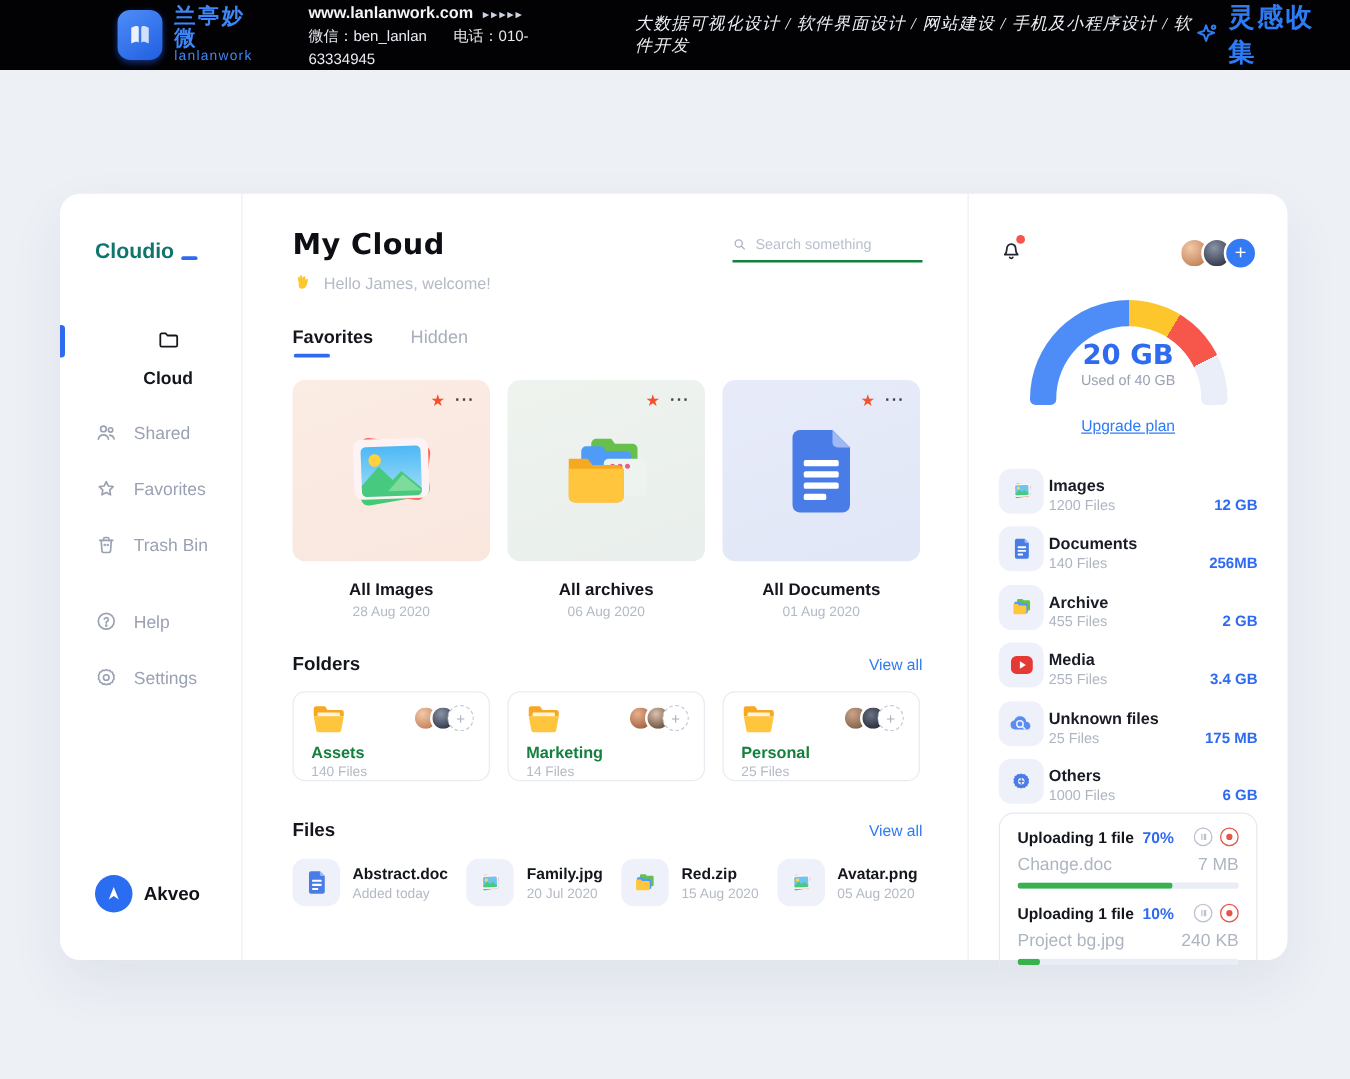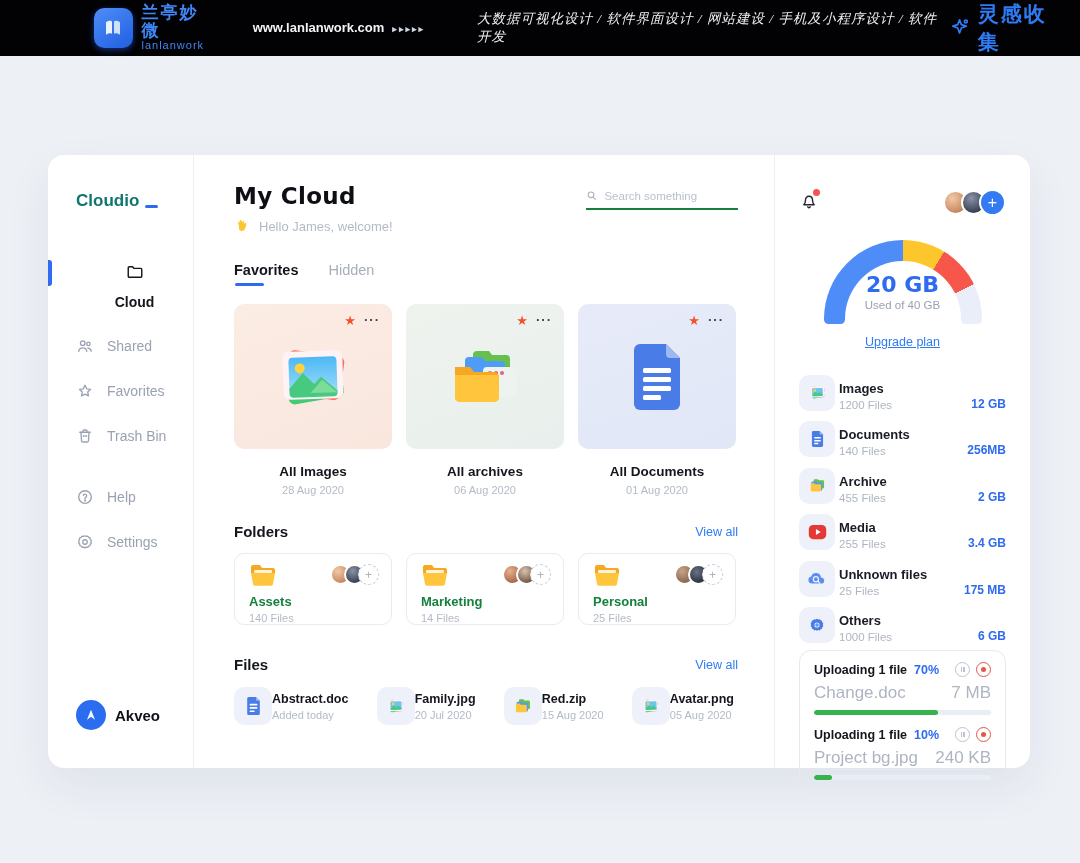--- a/index.html
+++ b/index.html
@@ -84,21 +84,21 @@
   .av.a3 { background:radial-gradient(circle at 35% 30%,#e8b08e,#a96b4a 70%,#5f3a25); }
   .av.a4 { background:radial-gradient(circle at 40% 30%,#d9c2b0,#7a5d49 70%,#3a2c21); }
   .av.a5 { background:radial-gradient(circle at 35% 30%,#caa389,#8a6a52 70%,#4a372a); }
   .av.a6 { background:radial-gradient(circle at 40% 35%,#6a7284,#2e3440 70%,#1a1d24); }
   .av-add { width:21px; height:21px; border-radius:50%; border:1.3px dashed #c4cad6; color:#aab0bd; font-size:12px;
             display:flex; align-items:center; justify-content:center; background:#fff; cursor:pointer; }
   .folder-name { margin-top:7px; font-size:13px; font-weight:bold; color:#15803d; }
   .folder-count { margin-top:3px; font-size:11px; color:#b3bac6; }
 
   .files-row { margin-top:14px; display:flex; justify-content:space-between; padding-right:4px; }
-  .file-item { display:flex; align-items:center; cursor:pointer; }
+  .file-item { display:flex; align-items:center; gap:10px; cursor:pointer; }
   .file-tile { width:38px; height:38px; border-radius:10px; background:#eef1f9; display:flex; align-items:center; justify-content:center; }
   .file-name { font-size:12.5px; font-weight:bold; color:#14161d; }
   .file-date { margin-top:3px; font-size:11px; color:#b3bac6; }
 
   
   .rightpanel { width:256px; border-left:1px solid #eef0f4; padding:34px 24px 0 24px; }
   .rp-top { display:flex; align-items:center; justify-content:space-between; }
   .bell-wrap { position:relative; cursor:pointer; }
   .bell-dot { position:absolute; right:-1px; top:-2px; width:7px; height:7px; border-radius:50%; background:#f5564b; }
   .rp-avs { display:flex; align-items:center; }
@@ -127,21 +127,21 @@
   .upload-card { margin-top:7px; border:1px solid #e7e9f0; border-radius:12px; padding:11px 14px 13px; }
   .up-head { display:flex; align-items:center; }
   .up-label { font-size:12.5px; font-weight:bold; color:#14161d; }
   .up-pct { margin-left:7px; font-size:12.5px; font-weight:bold; color:#2e6bf0; }
   .up-icons { margin-left:auto; display:flex; align-items:center; gap:6px; }
   .ic-pause { width:15px; height:15px; border-radius:50%; border:1.3px solid #bcc3cf; position:relative; cursor:pointer; }
   .ic-pause::before, .ic-pause::after { content:""; position:absolute; top:4px; width:1.4px; height:5px; background:#bcc3cf; }
   .ic-pause::before { left:4.5px; } .ic-pause::after { right:4.5px; }
   .ic-stop { width:15px; height:15px; border-radius:50%; border:1.4px solid #e65549; position:relative; cursor:pointer; }
   .ic-stop::before { content:""; position:absolute; left:3.6px; top:3.6px; width:5.3px; height:5.3px; border-radius:50%; background:#e65549; }
-  .up-sub { display:flex; justify-content:space-between; margin-top:6px; font-size:17px; color:#aeb5c2; }
+  .up-sub { display:flex; justify-content:space-between; margin-top:6px; font-size:14px; color:#aeb5c2; }
   .up-bar { margin-top:7px; height:5px; border-radius:3px; background:#e9edf5; overflow:hidden; }
   .up-fill { height:100%; border-radius:3px; background:#37b24d; }
   .up-entry + .up-entry { margin-top:12px; }
 </style>
 </head>
 <body>
 
 <div class="stage">
 
   <header class="banner">
@@ -151,20 +151,24 @@
         <path d="M19 6.2c-3.4-1.8-6-1.8-6 .2v12.2c0-1.7 2.6-1.7 6 .2z" fill="#cfe0fb"></path>
       </svg>
     </div>
     <div class="brand-txt">
       <div class="brand-cn">兰亭妙微</div>
       <div class="brand-en">lanlanwork</div>
     </div>
     <div class="contact">
       <div class="l1">
         <span>www.lanlanwork.com</span><span class="arrows">▸▸▸▸▸</span>
+      </div>
+      <div class="l2">
+        <span>微信：ben_lanlan</span>
+        <span>电话：010-63334945</span>
       </div>
     </div>
     <div class="services">大数据可视化设计 / 软件界面设计 / 网站建设 / 手机及小程序设计 / 软件开发</div>
     <div class="collect">
       <svg width="24" height="24" viewBox="0 0 24 24" fill="none" stroke="#2e7bf6" stroke-width="1.8" stroke-linejoin="round">
         <path d="M12 3.5l1.9 5 5.1 1.6-5.1 1.9-1.9 5.2-1.9-5.2L5 10.1l5.1-1.6z"></path>
         <circle cx="18.6" cy="5.2" r="1.5"></circle>
       </svg>
       <span class="collect-label">灵感收集</span>
     </div>

